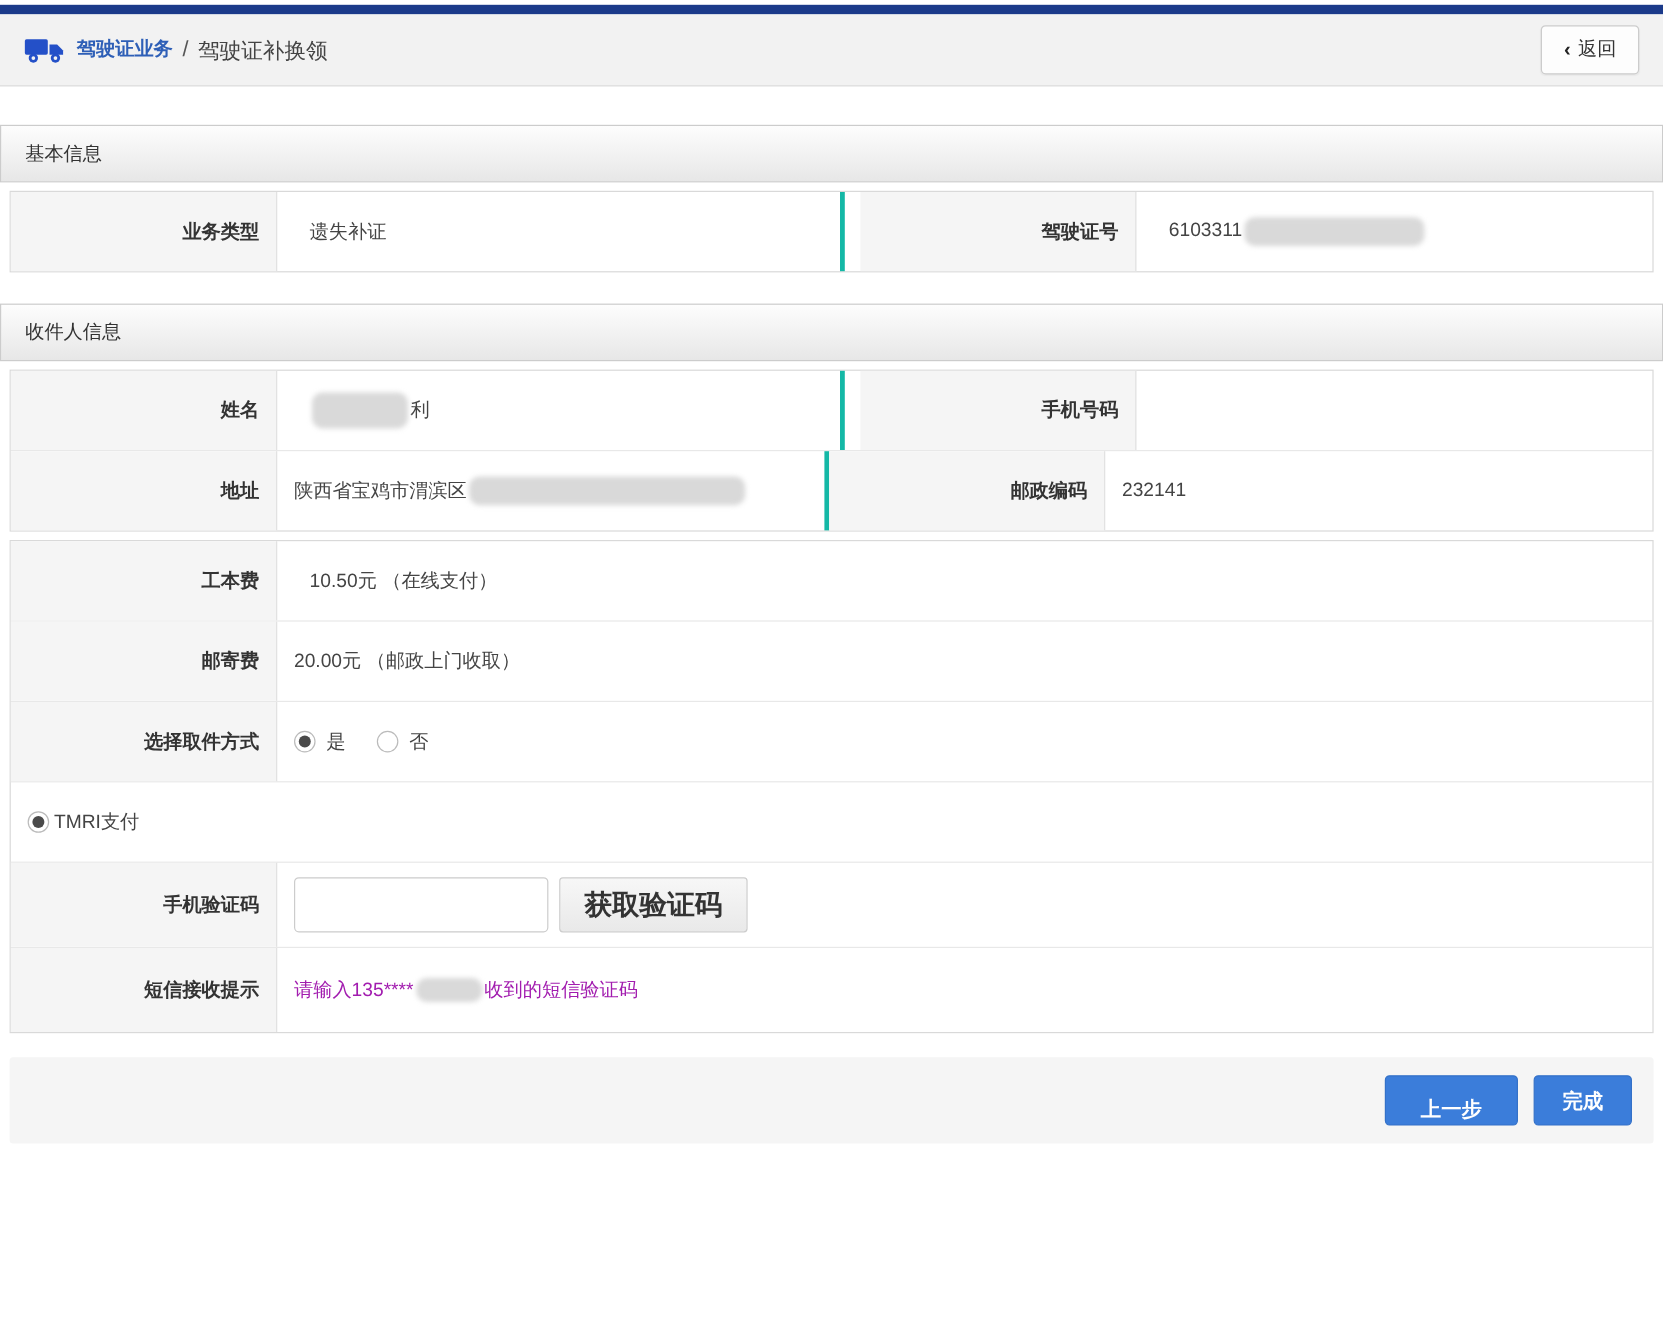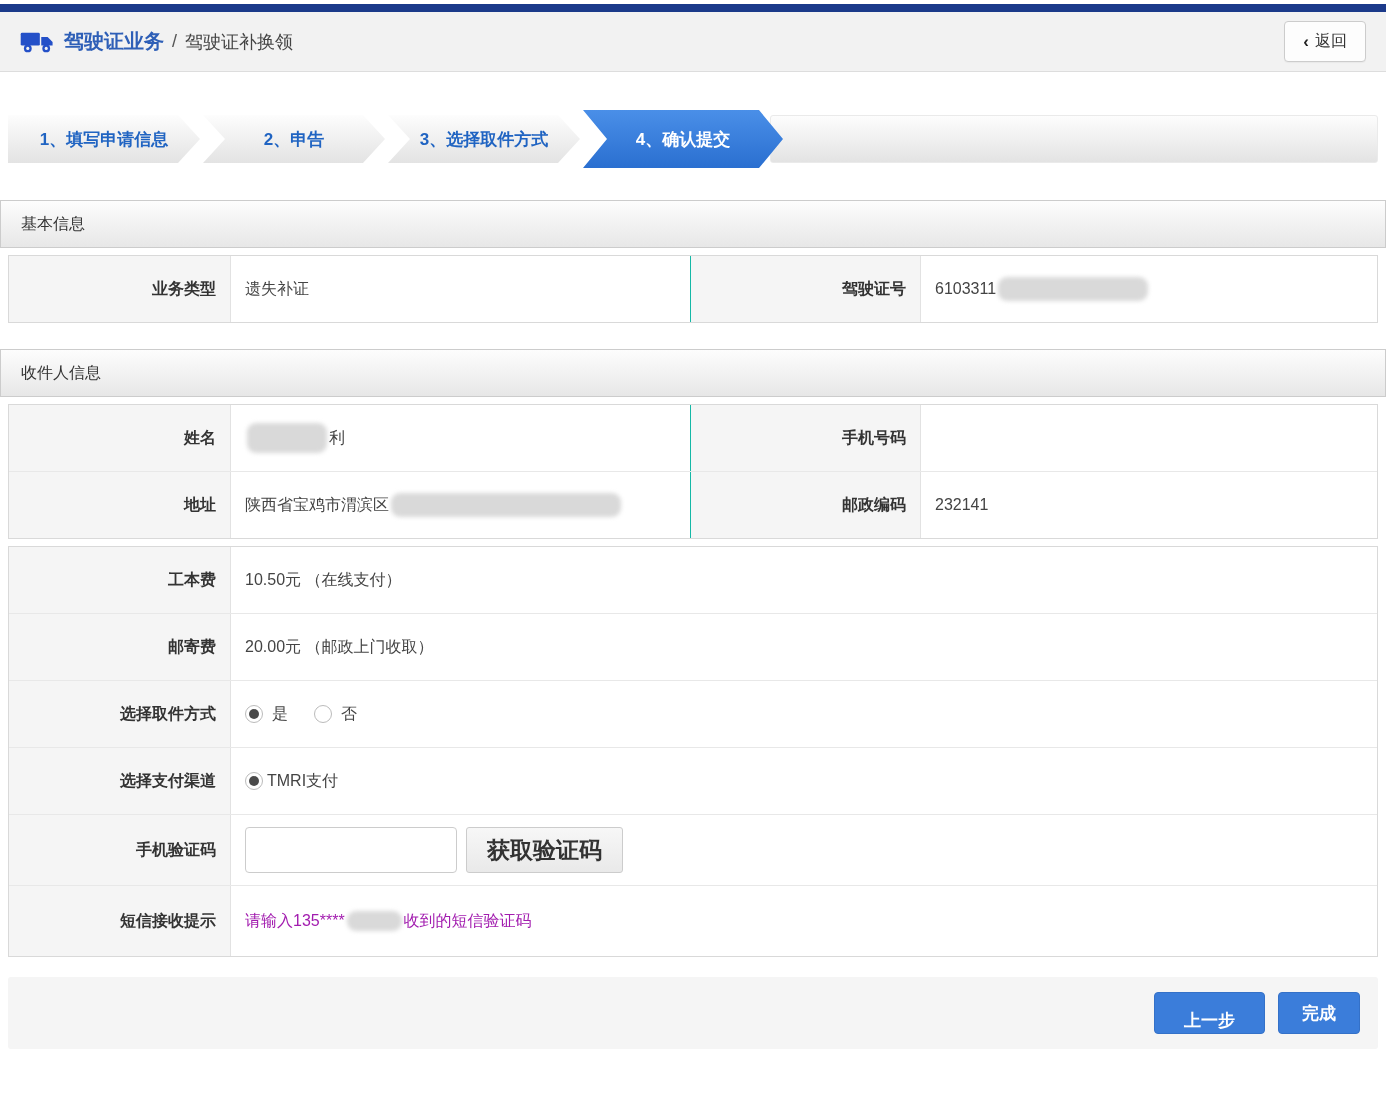--- a/index.html
+++ b/index.html
@@ -11,21 +11,21 @@
     min-height: 1113px;
     position: relative;
   }
   .topbar { height: 8px; background: #1b3a8a; margin-top: 4px; }
   
   .header {
     height: 60px; background: #f2f2f2; border-bottom: 1px solid #ddd;
     display: flex; align-items: center; padding: 0 20px;
   }
   .truck { display: inline-flex; margin-right: 10px; }
-  .title-primary { font-size: 20px; color: #2e5fb7; font-weight: bold; font-family: Liberation Serif, serif; }
+  .title-primary { font-size: 16px; color: #2e5fb7; font-weight: bold; font-family: Liberation Serif, serif; }
   .title-sep { font-size: 18px; color: #555; margin: 0 8px; }
   .title-secondary { font-size: 18px; color: #444; }
   .back-btn {
     margin-left: auto; background: #fdfdfd; border: 1px solid #ccc; border-radius: 4px;
     padding: 9px 18px; font-size: 16px; color: #333; cursor: pointer;
     display: inline-flex; align-items: center; gap: 6px;
     font-family: inherit; box-shadow: 0 1px 1px rgba(0,0,0,.04);
   }
   .back-btn .chev { font-weight: bold; font-size: 17px; color: #222; }
   
@@ -61,30 +61,30 @@
   .sec-basic { margin-top: 32px; }
   .sec-recipient { margin-top: 26px; }
   .sec-fees { margin-top: 22px; }
   .help-icon {
     width: 22px; height: 22px; border-radius: 50%; background: #3577d4; color: #fff;
     font-size: 15px; font-weight: bold; display: inline-flex; align-items: center;
     justify-content: center; cursor: pointer;
   }
   .tbl { margin: 7px 8px 0 8px; border: 1px solid #d9d9d9; background: #fff; }
   .tr { display: grid; border-top: 1px solid #e8e8e8; }
-  .tr:first-child { border-top: none; }
+  .tr:first-child { border-top: none; gap: 13px; }
   .tr.cols4 { grid-template-columns: 222px 460px 230px 1fr; }
   .tr.cols2 { grid-template-columns: 222px 1fr; }
   .td { min-height: 66px; display: flex; align-items: center; font-size: 16px; }
   .td.label {
     background: #f5f5f5; justify-content: flex-end; padding-right: 14px;
     font-weight: bold; color: #333; border-right: 1px solid #e2e2e2; text-align: right;
   }
   .td.value { padding-left: 14px; color: #444; }
-  .td.value.mid { border-right: 1px solid #14b8a6; }
+  .td.value.mid { border-right: 4px solid #14b8a6; }
   
   .redact {
     display: inline-block; height: 24px; background: #d9d9d9; border-radius: 9px;
     filter: blur(2px); vertical-align: middle; margin: 0 2px;
   }
   .rw-150 { width: 150px; }
   .rw-80  { width: 80px; height: 30px; }
   .rw-105 { width: 105px; }
   .rw-230 { width: 230px; }
   .rw-55  { width: 55px; height: 20px; }
@@ -140,35 +140,20 @@
     </span>
     <span class="title-primary">驾驶证业务</span>
     <span class="title-sep">/</span>
     <span class="title-secondary">驾驶证补换领</span>
     <button class="back-btn">
       <span class="chev">‹</span>
       <span>返回</span>
     </button>
   </header>
 
-  <div class="steps">
-    <div class="steps-tail"></div>
-    <div class="step s1">
-      <span>1、填写申请信息</span>
-    </div>
-    <div class="step s2">
-      <span>2、申告</span>
-    </div>
-    <div class="step s3">
-      <span>3、选择取件方式</span>
-    </div>
-    <div class="step active">
-      <span>4、确认提交</span>
-    </div>
-  </div>
 
   <div class="sec-header sec-basic">
     <span>基本信息</span>
   </div>
   <div class="tbl">
     <div class="tr cols4">
       <div class="td label">业务类型</div>
       <div class="td value mid">遗失补证</div>
       <div class="td label">驾驶证号</div>
       <div class="td value">
@@ -213,21 +198,20 @@
     <div class="tr cols2">
       <div class="td label">选择取件方式</div>
       <div class="td value">
         <span class="radio checked"></span>
         <span class="radio-label">是</span>
         <span class="radio"></span>
         <span class="radio-label">否</span>
       </div>
     </div>
     <div class="tr cols2">
-      <div class="td label">选择支付渠道</div>
       <div class="td value">
         <span class="radio checked"></span>
         <span class="radio-label tight">TMRI支付</span>
       </div>
     </div>
     <div class="tr cols2">
       <div class="td label">手机验证码</div>
       <div class="td value" style="min-height:70px;">
         <input class="code-input" type="text" value="" style="">
         <button class="get-code-btn">获取验证码</button>

